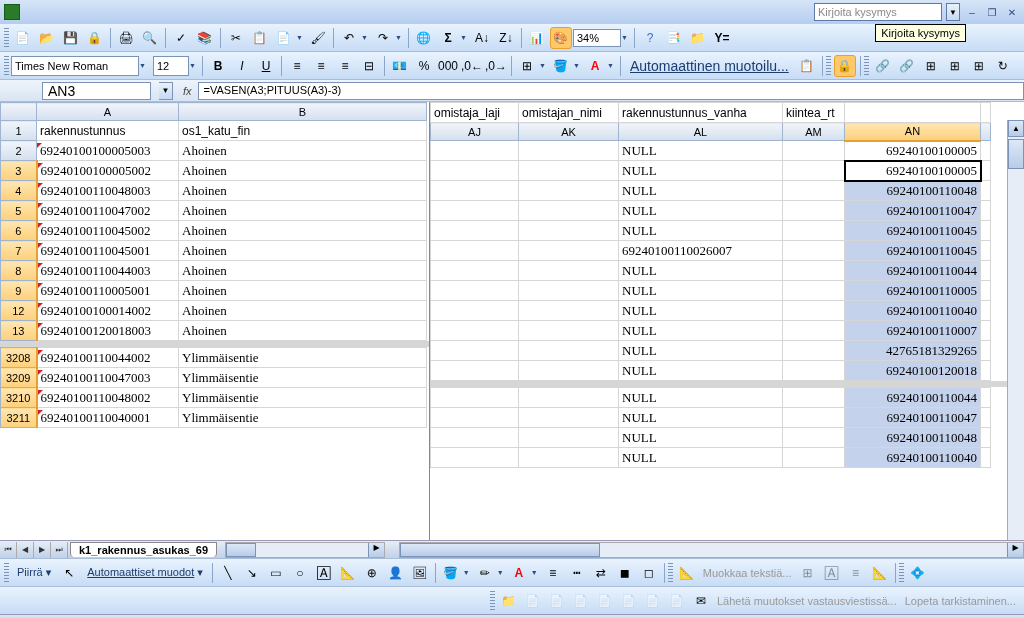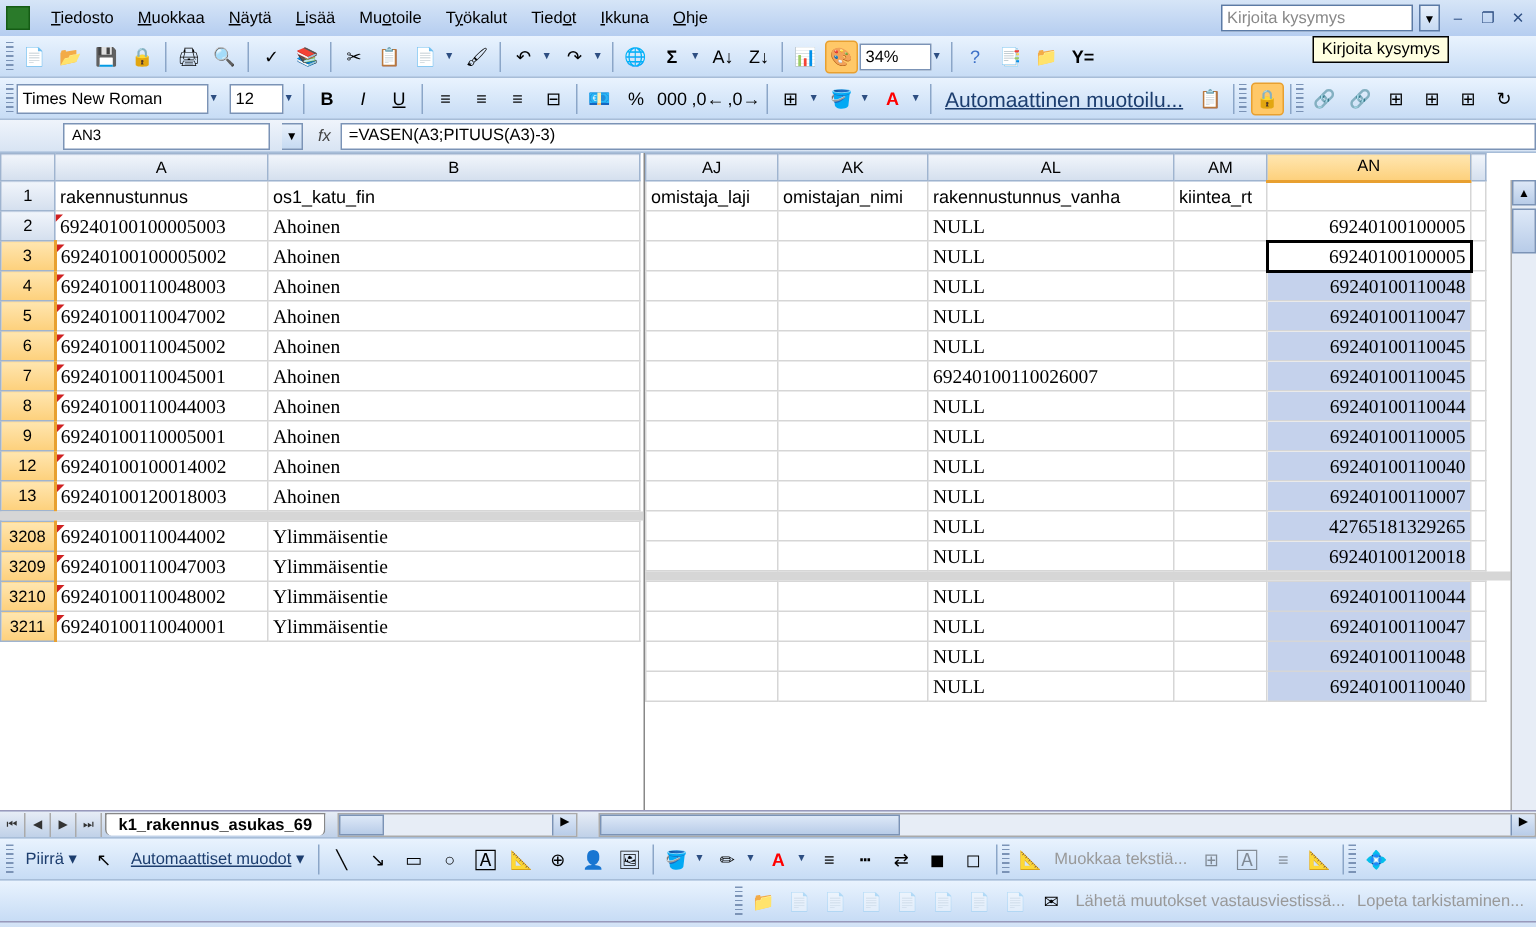--- a/index.html
+++ b/index.html
@@ -22,21 +22,21 @@
 .tb-sep { width: 1px; height: 20px; background: #8ba6c8; margin: 0 3px; }
 .tb-dd { width: 10px; font-size: 7px; color: #2d4e82; }
 .zoom-box { width: 48px; height: 18px; border: 1px solid #7b93b6; background: #fff; font-size: 11px; padding: 0 3px; display: flex; align-items: center; }
 
 .fmt-bar { display: flex; align-items: center; background: linear-gradient(#e9f3fe, #c7dcf5); height: 28px; padding: 0 4px; border-bottom: 1px solid #a7bdd8; }
 .font-sel { width: 128px; height: 20px; border: 1px solid #7b93b6; background: #fff; font-size: 11px; padding: 0 3px; }
 .size-sel { width: 36px; height: 20px; border: 1px solid #7b93b6; background: #fff; font-size: 11px; padding: 0 3px; margin-left: 4px; }
 .auto-fmt { font-size: 14px; color: #1c3d6e; padding: 0 6px; }
 
 .formula-bar { display: flex; align-items: center; background: linear-gradient(#eff4fb, #d8e4f3); height: 22px; border-bottom: 1px solid #a7bdd8; }
-.name-box { width: 138px; height: 18px; background: #fff; border: 1px solid #7b93b6; margin: 0 8px 0 42px; font-size: 10px; padding: 1px 5px; display: flex; align-items: center; text-align: right; }
+.name-box { width: 109px; height: 18px; background: #fff; border: 1px solid #7b93b6; margin: 0 8px 0 42px; font-size: 14px; padding: 1px 5px; display: flex; align-items: center; text-align: right; }
 .name-dd { width: 14px; height: 18px; background: linear-gradient(#e9f1fb,#c6daf2); border: 1px solid #7b93b6; border-left: none; display: flex; align-items: center; justify-content: center; font-size: 8px; }
 .fx { font-style: italic; font-size: 11px; margin: 0 6px 0 10px; color: #444; }
 .formula-input { flex: 1; height: 18px; background: #fff; border: 1px solid #7b93b6; font-size: 11px; padding: 1px 5px; font-family: Arial; }
 
 .grid-area { background: #fff; height: 438px; position: relative; display: flex; }
 .left-pane, .right-pane { overflow: hidden; }
 .left-pane { width: 430px; border-right: 1px solid #888; }
 .right-pane { flex: 1; position: relative; }
 
 .grid { border-collapse: collapse; font-size: 12px; }
@@ -67,31 +67,20 @@
 
 .vscroll { position: absolute; right: 0; top: 18px; bottom: 0; width: 17px; background: #e7edf6; border-left: 1px solid #aaa; }
 .vscroll-btn { height: 17px; background: linear-gradient(#dde8f7,#b8cce8); border: 1px solid #7b93b6; display: flex; align-items: center; justify-content: center; font-size: 8px; }
 .vscroll-thumb { height: 30px; background: linear-gradient(#dde8f7,#b8cce8); border: 1px solid #7b93b6; margin-top: 2px; }
 </style>
 </head>
 <body>
 
 <div class="menubar">
   <div class="app-icon"></div>
-  <div id="menu-items" style="display: flex;">
-      <div class="menu-item"><u>T</u>iedosto</div>
-      <div class="menu-item"><u>M</u>uokkaa</div>
-      <div class="menu-item"><u>N</u>äytä</div>
-      <div class="menu-item"><u>L</u>isää</div>
-      <div class="menu-item">Mu<u>o</u>toile</div>
-      <div class="menu-item">T<u>y</u>ökalut</div>
-      <div class="menu-item">Tied<u>o</u>t</div>
-      <div class="menu-item"><u>I</u>kkuna</div>
-      <div class="menu-item"><u>O</u>hje</div>
-    </div>
   <div class="menubar-right">
     <input class="help-search" value="Kirjoita kysymys" style="">
     <div class="help-dd">▼</div>
     <div class="win-btn">–</div>
     <div class="win-btn">❐</div>
     <div class="win-btn">✕</div>
   </div>
 </div>
 <div class="tooltip">Kirjoita kysymys</div>
 
@@ -288,34 +277,34 @@
             <td class="cell rel" style="width:142px"><span class="red-tri"></span>69240100110040001</td>
             <td class="cell" style="width:248px">Ylimmäisentie</td>
           </tr>
         </tbody>
       </table>
     </div>
   <div class="right-pane" id="right-pane">
       <table class="grid">
         <tbody>
           <tr>
+            <td class="cell header-row">omistaja_laji</td>
+            <td class="cell header-row">omistajan_nimi</td>
+            <td class="cell header-row">rakennustunnus_vanha</td>
+            <td class="cell header-row">kiintea_rt</td>
+            <td class="cell header-row"></td>
+            <td class="cell header-row"></td>
+          </tr>
+          <tr>
             <th class="col-hdr" style="width:88px">AJ</th>
             <th class="col-hdr" style="width:100px">AK</th>
             <th class="col-hdr" style="width:164px">AL</th>
             <th class="col-hdr" style="width:62px">AM</th>
             <th class="col-hdr sel" style="width:136px">AN</th>
             <th class="col-hdr" style="width:10px"></th>
-          </tr>
-          <tr>
-            <td class="cell header-row">omistaja_laji</td>
-            <td class="cell header-row">omistajan_nimi</td>
-            <td class="cell header-row">rakennustunnus_vanha</td>
-            <td class="cell header-row">kiintea_rt</td>
-            <td class="cell header-row"></td>
-            <td class="cell header-row"></td>
           </tr>
           <tr>
             <td class="cell" style=""></td>
             <td class="cell" style=""></td>
             <td class="cell" style="">NULL</td>
             <td class="cell" style=""></td>
             <td class="cell right" style="">69240100100005</td>
             <td class="cell" style=""></td>
           </tr>
           <tr>

